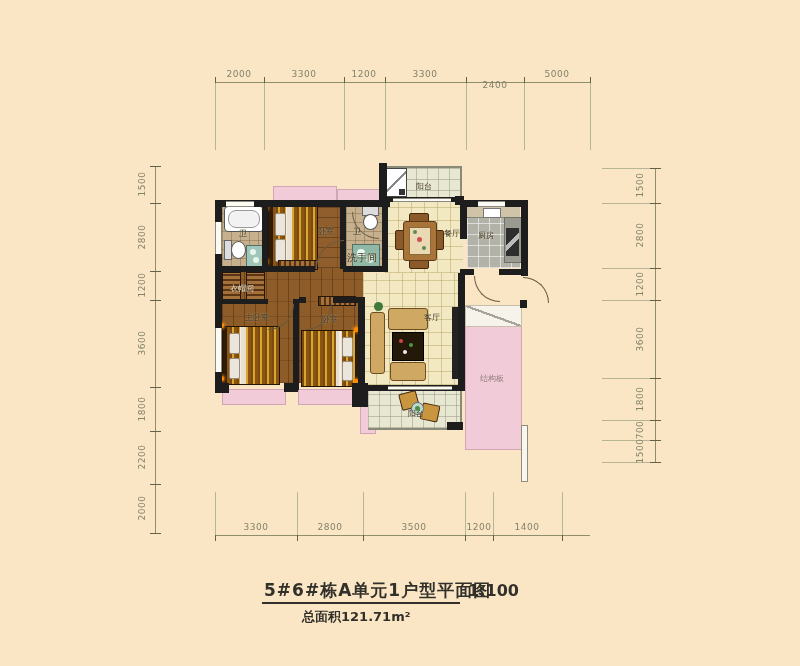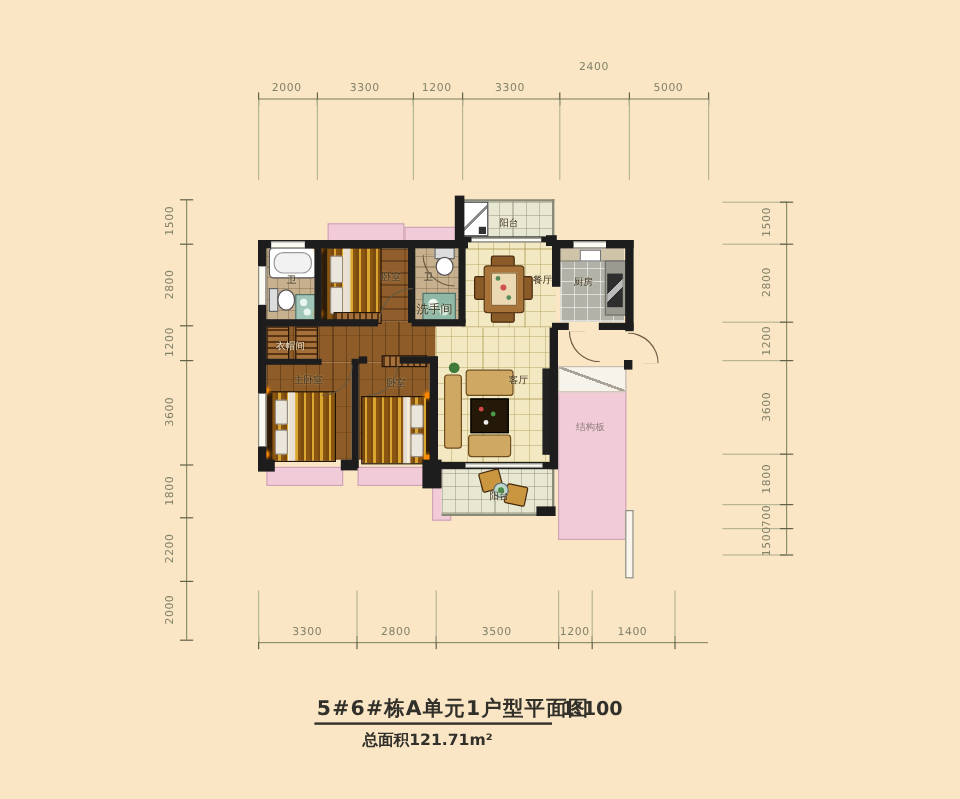--- a/index.html
+++ b/index.html
@@ -61,21 +61,21 @@
   <div class="extv" style="left:264px;top:83px;height:67px"></div>
   <div class="extv" style="left:344px;top:83px;height:67px"></div>
   <div class="extv" style="left:385px;top:83px;height:67px"></div>
   <div class="extv" style="left:466px;top:83px;height:67px"></div>
   <div class="extv" style="left:524px;top:83px;height:67px"></div>
   <div class="extv" style="left:590px;top:83px;height:67px"></div>
   <span class="dlh" style="left:239px;top:69px">2000</span>
   <span class="dlh" style="left:304px;top:69px">3300</span>
   <span class="dlh" style="left:364px;top:69px">1200</span>
   <span class="dlh" style="left:425px;top:69px">3300</span>
-  <span class="dlh" style="left:495px;top:51px">2400</span>
+  <span class="dlh" style="left:495px;top:80px">2400</span>
   <span class="dlh" style="left:557px;top:69px">5000</span>
 
   <div class="dimline" style="left:215px;top:535px;width:375px;height:1px"></div>
   <div class="tickv" style="left:215px;top:530px"></div>
   <div class="tickv" style="left:297px;top:530px"></div>
   <div class="tickv" style="left:363px;top:530px"></div>
   <div class="tickv" style="left:465px;top:530px"></div>
   <div class="tickv" style="left:493px;top:530px"></div>
   <div class="tickv" style="left:562px;top:530px"></div>
   <div class="extv" style="left:215px;top:492px;height:43px"></div>
@@ -286,21 +286,21 @@
   <span class="rl" style="left:243px;top:233px">卫</span>
   <span class="rl" style="left:326px;top:231px">卧室</span>
   <span class="rl" style="left:357px;top:231px">卫</span>
   <span class="rl" style="left:362px;top:258px;font-size:10px">洗手间</span>
   <span class="rl" style="left:452px;top:233px">餐厅</span>
   <span class="rl" style="left:486px;top:235px">厨房</span>
   <span class="rl" style="left:242px;top:288px;color:#f0e2c8;text-shadow:0 0 2px rgba(20,10,0,.8)">衣帽间</span>
   <span class="rl" style="left:257px;top:317px">主卧室</span>
   <span class="rl" style="left:330px;top:319px">卧室</span>
   <span class="rl" style="left:432px;top:317px">客厅</span>
-  <span class="rl" style="left:492px;top:356px;color:#8c7380">结构板</span>
+  <span class="rl" style="left:492px;top:378px;color:#8c7380">结构板</span>
   <span class="rl" style="left:416px;top:413px">阳台</span>
 
   <span class="t-main" style="left:264px;top:579px">5#6#栋A单元1户型平面图</span>
   <span class="t-scale" style="left:468px;top:581px">1:100</span>
   <div class="t-rule" style="left:262px;top:602px;width:198px"></div>
   <span class="t-sub" style="left:302px;top:608px">总面积121.71m²</span>
 
 </div>
 
 </body></html>

